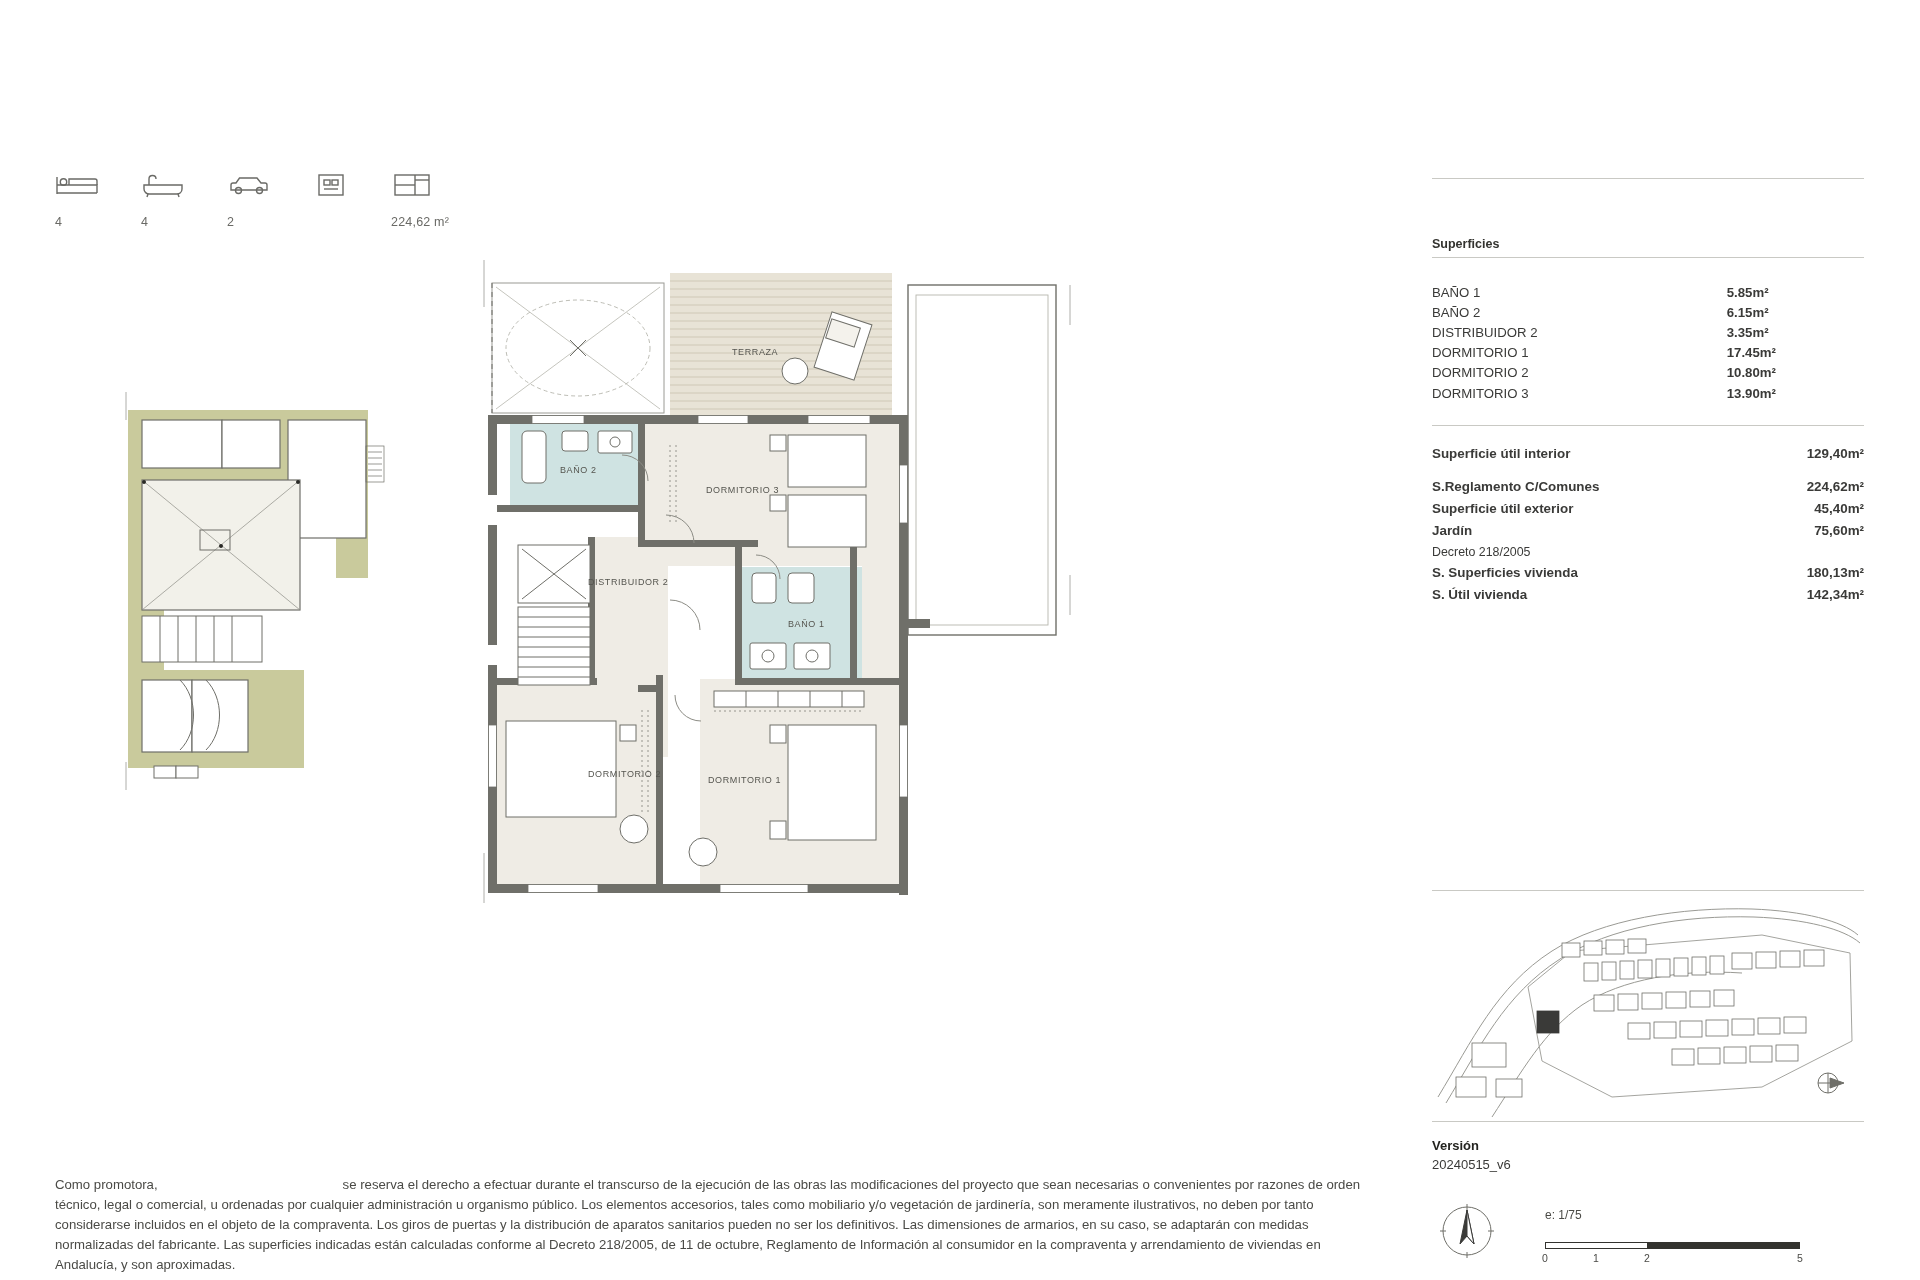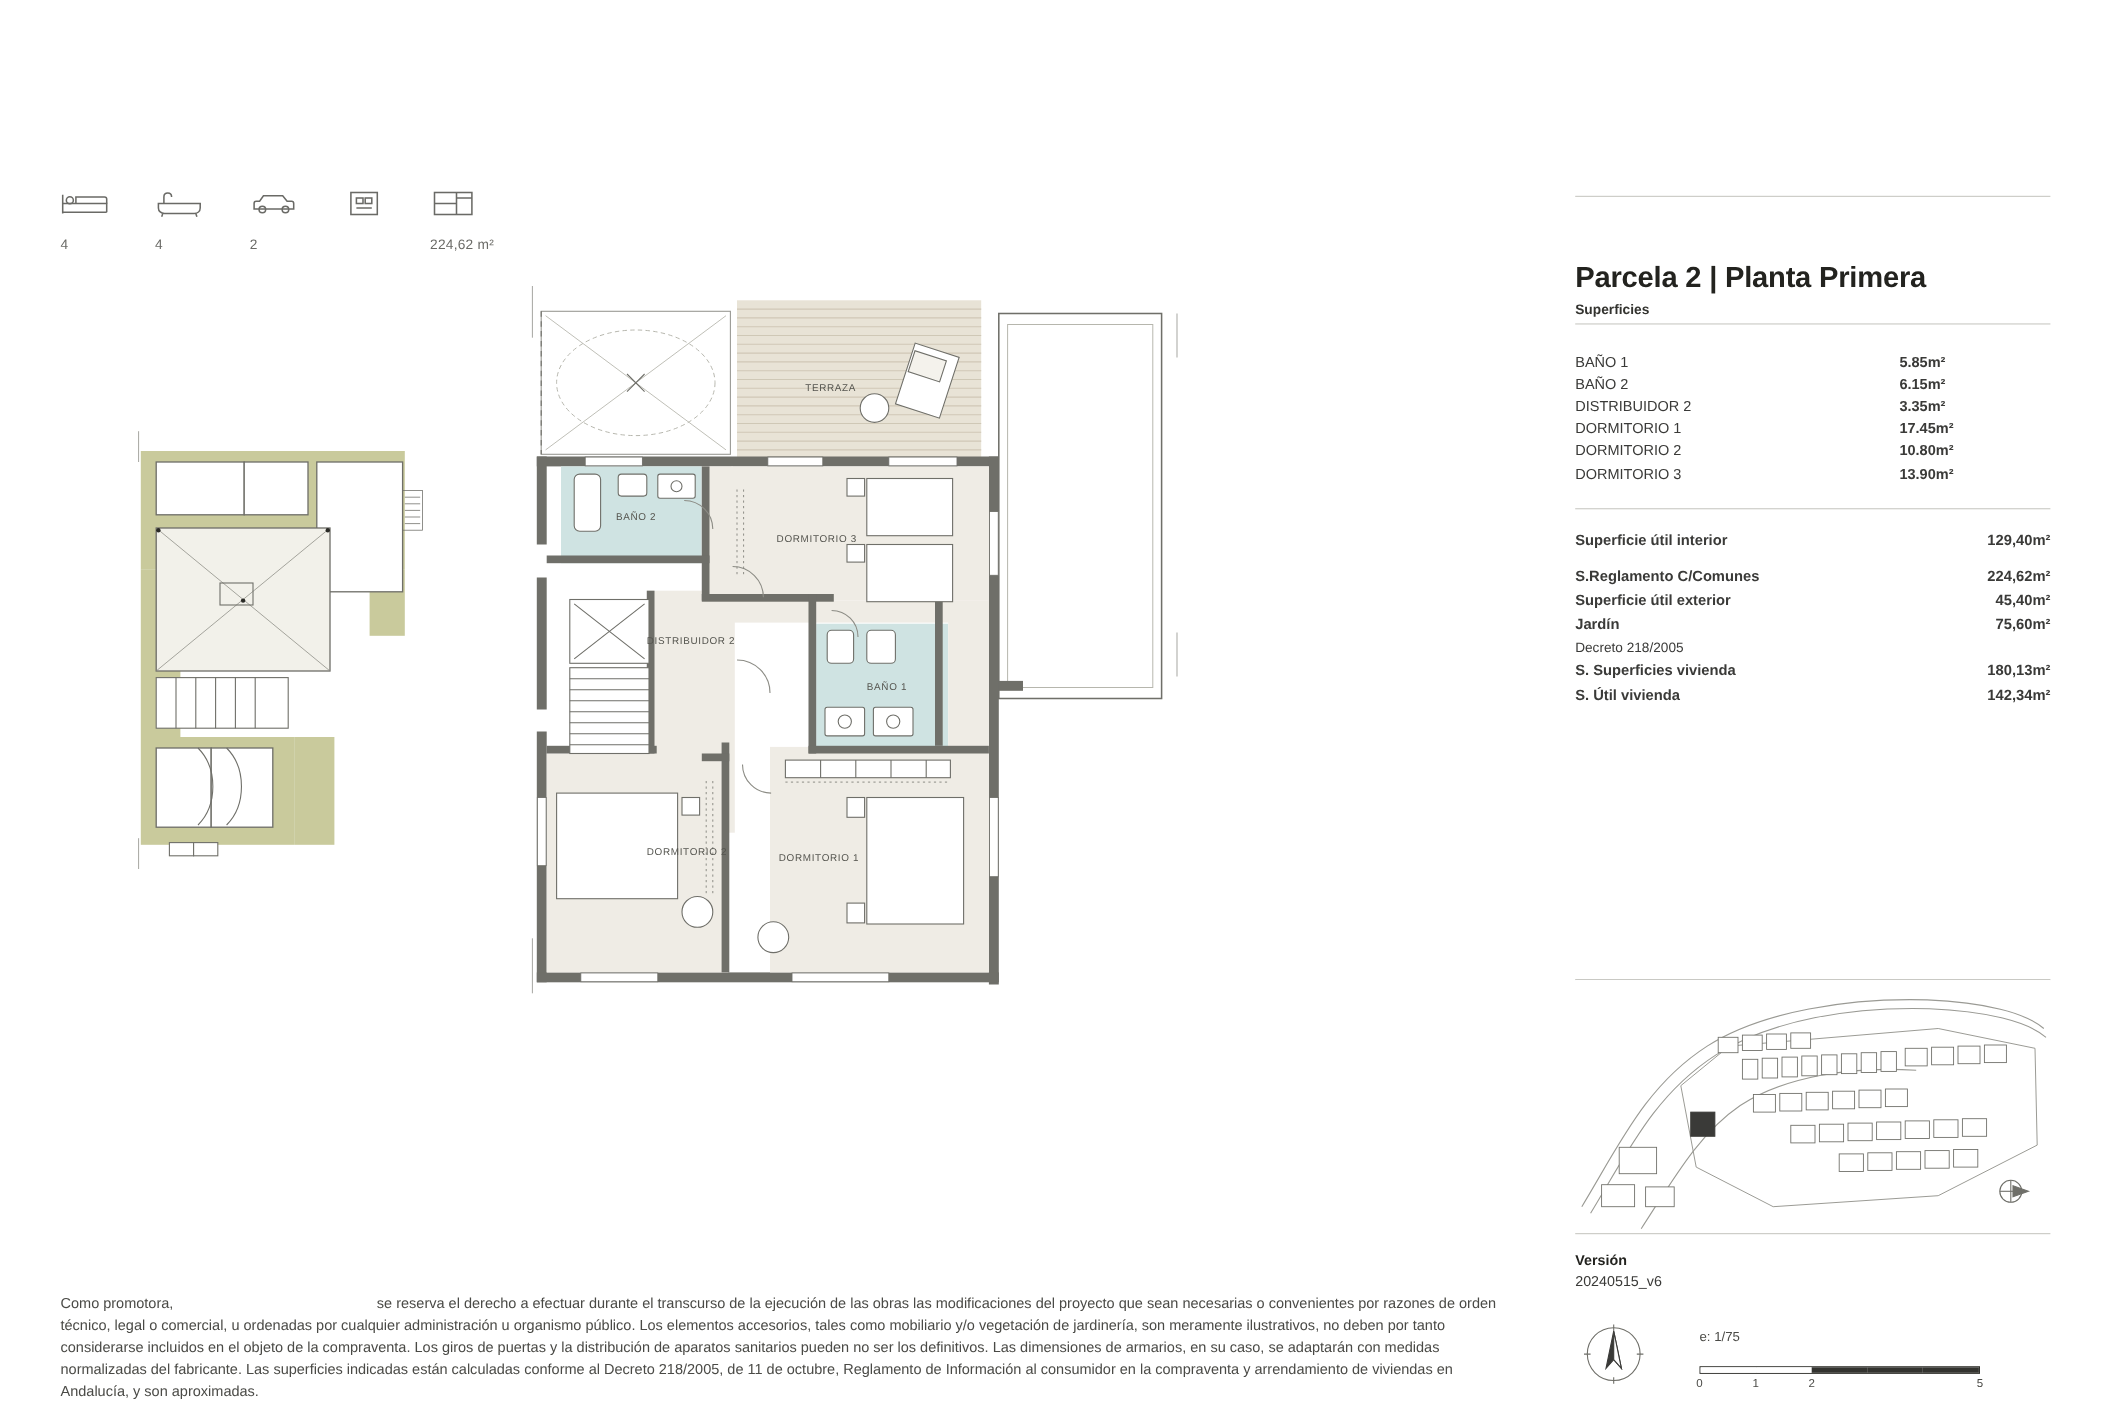--- a/index.html
+++ b/index.html
@@ -492,21 +492,20 @@
       <rect x="250" y="629.5" width="88" height="8"></rect>
       <rect x="58" y="629.5" width="70" height="8"></rect>
     </g>
 
   </svg>
 </div>
 
 <div id="right-col">
   <hr class="hr-top">
 
-  <h1 id="title-main">Parcela 2 | Planta Primera</h1>
 
   <div class="surf-head">Superficies</div>
 
   <table class="surf">
     <tbody>
       <tr>
         <td>BAÑO 1</td>
         <td class="val">5.85m²</td>
       </tr>
       <tr>

